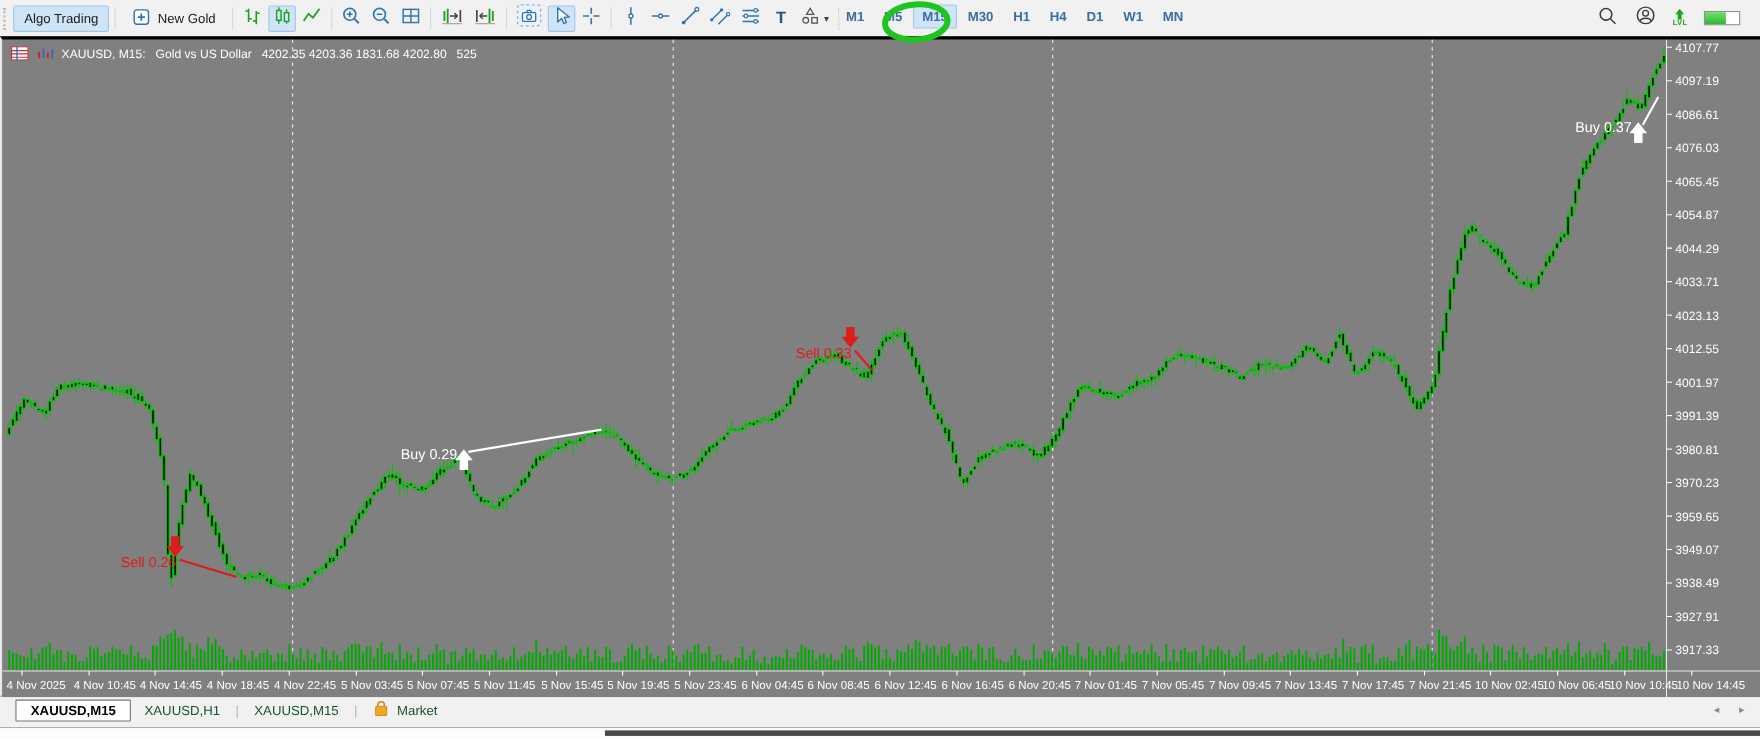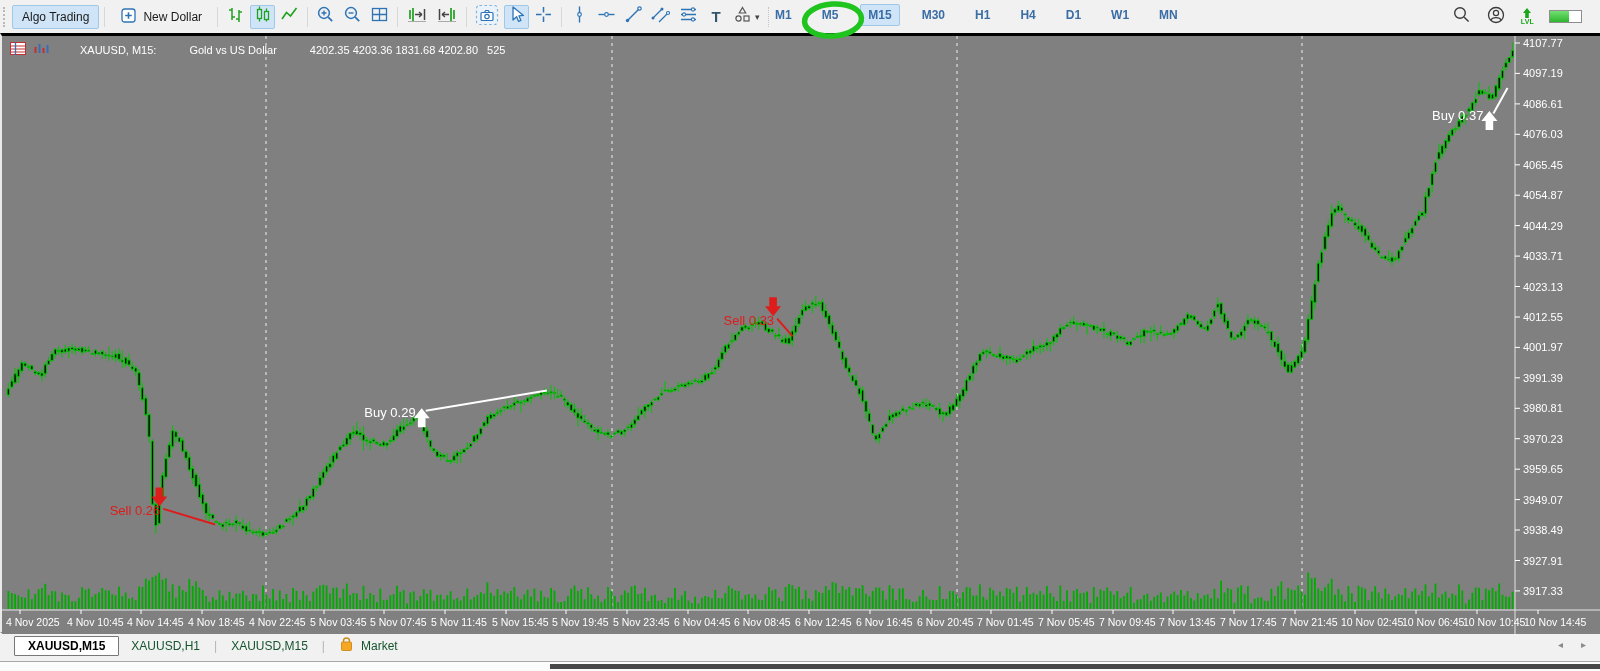--- a/index.html
+++ b/index.html
@@ -9,35 +9,35 @@
 
   
   .toolbar { position:absolute; top:0; left:0; width:1600px; height:33px; background:#f1f1f1; display:flex; align-items:center; padding-left:2px; }
   .grip { width:5px; height:20px; border-left:2px dotted #b9b9b9; margin:0 3px 0 1px; }
   .tbtn { display:flex; align-items:center; justify-content:center; height:24px; min-width:24px; padding:0 2px; border:1px solid transparent; border-radius:2px; margin:0 1px; cursor:default; }
   .tbtn.textbtn { padding:0 9px; gap:6px; font-size:12px; color:#1a1a1a; }
   .tbtn.active { background:#cfe5f7; border-color:#9ec7e8; }
   .sep { width:1px; height:20px; background:#d7d7d7; margin:0 4px; }
   .sep.dotted { background:none; border-left:1px dotted #c4c4c4; }
   .tf-group { position:absolute; left:760px; top:4px; display:flex; align-items:center; }
-  .tf { color:#3a6da5; font-size:12px; font-weight:700; padding:3px 7px; border:1px solid transparent; border-radius:2px; margin:0 7px; }
+  .tf { color:#3a6da5; font-size:12px; font-weight:700; padding:3px 7px; border:1px solid transparent; border-radius:2px; margin:0 1px; }
   .tf.active { background:#cfe5f7; border-color:#9ec7e8; }
   .tb-right { position:absolute; right:18px; top:4px; display:flex; align-items:center; gap:15px; height:25px; }
   .lvl { display:flex; flex-direction:column; align-items:center; line-height:1; }
   .lvl span { font-size:7px; font-weight:700; color:#18a818; letter-spacing:.2px; }
   .connbar { width:33px; height:13px; border:1px solid #8d8d8d; background:#fff; }
   .connbar .fill { height:100%; width:62%; background:linear-gradient(#72df72,#2eb62e); }
   .ticon-T { font-size:15px; font-weight:700; color:#33566e; line-height:1; }
   .caret { font-size:9px; color:#444; margin-left:2px; }
 
   
   .chart-window { position:absolute; top:33px; left:0; width:1600px; height:600px; background:#808080; border-top:3px solid #000000; border-bottom:1px solid #6a6a6a; border-left:2px solid #e9e9e9; }
   #chart-canvas { position:absolute; top:0; left:0; }
   .chart-title { position:absolute; top:6px; left:8px; display:flex; align-items:center; gap:7px; color:#fff; font-size:11px; white-space:nowrap; }
-  .chart-title .t-seg { margin-right:2px;margin-left:24px; }
+  .chart-title .t-seg { margin-right:2px; }
 
   
   .circle-overlay { position:absolute; left:797px; top:0; width:72px; height:43px; z-index:50; pointer-events:none; }
 
   
   .tabbar { position:absolute; top:634px; left:0; width:1600px; height:24px; background:#f1f1f1; display:flex; align-items:center; padding-left:14px; }
   .tab { font-size:12px; color:#14532d; padding:3px 12px; display:flex; align-items:center; gap:7px; }
   .tab.active { background:#fff; border:1px solid #777; border-radius:1px; font-weight:700; color:#000; padding:2px 13px; }
   .tab-sep { color:#b5b5b5; font-size:12px; margin:0 2px; }
   .tab-scrollers { position:absolute; right:14px; top:5px; display:flex; gap:18px; color:#8a8a8a; font-size:10px; }
@@ -59,21 +59,21 @@
     <div class="tbtn textbtn active">
       <span>Algo Trading</span>
     </div>
     <div class="sep"></div>
 
     <div class="tbtn textbtn">
       <span><svg width="17" height="17" viewBox="0 0 17 17">
             <rect x="2" y="2" width="13" height="13" rx="2.5" fill="#fff" stroke="#2e74b5" stroke-width="1.3"></rect>
             <path d="M8.5 5.2v6.6M5.2 8.5h6.6" stroke="#2e74b5" stroke-width="1.6" fill="none"></path>
           </svg></span>
-      <span>New Dollar</span>
+      <span>New Gold</span>
     </div>
     <div class="sep"></div>
 
     <div class="tbtn">
         <span><svg width="19" height="19" viewBox="0 0 19 19">
             <path d="M6 3v12M6 12h3M6 5H3M13 5v12M13 7h3M13 14h-3" stroke="#1fa11f" stroke-width="1.5" fill="none"></path>
           </svg></span>
       </div>
     <div class="tbtn active">
         <span><svg width="19" height="19" viewBox="0 0 19 19">

